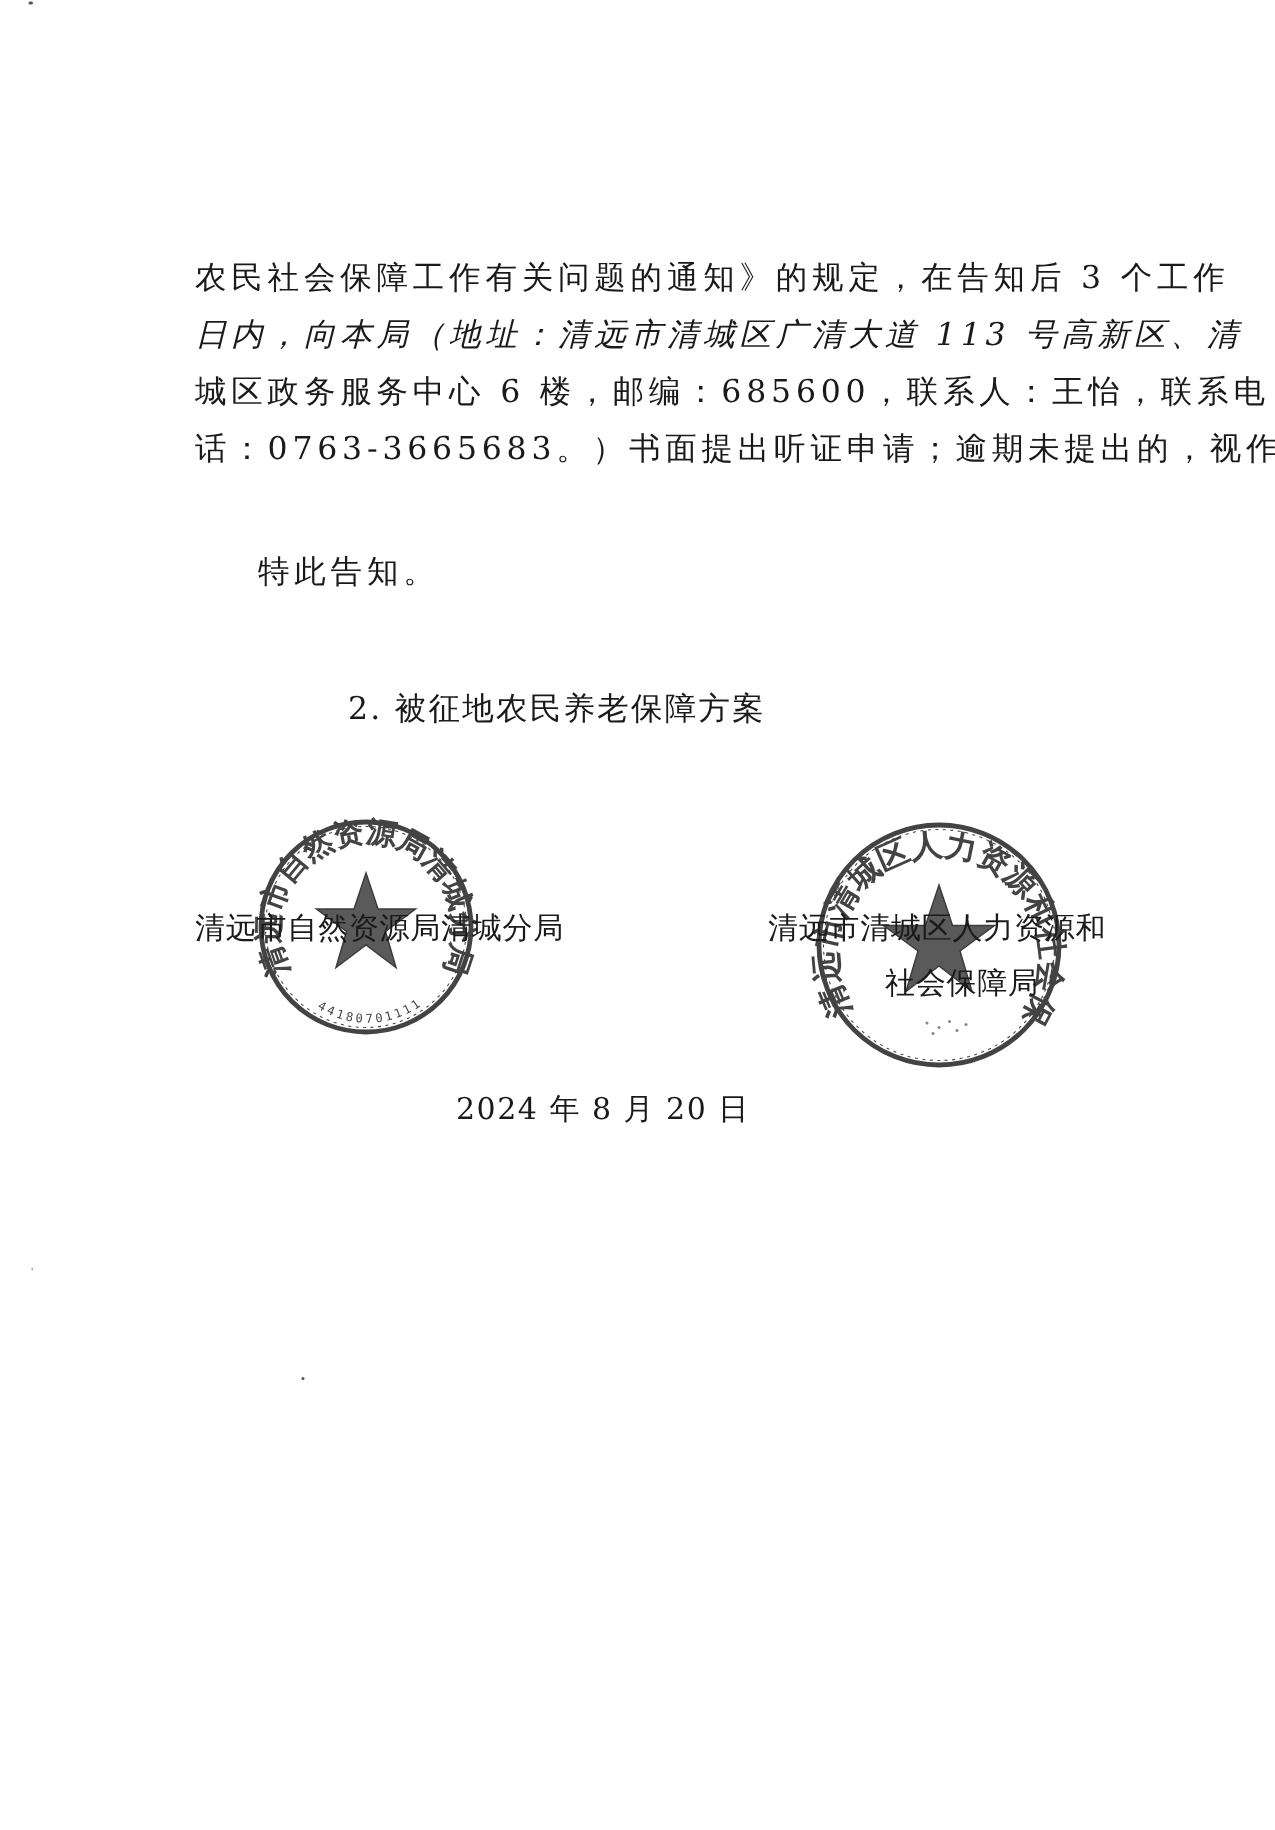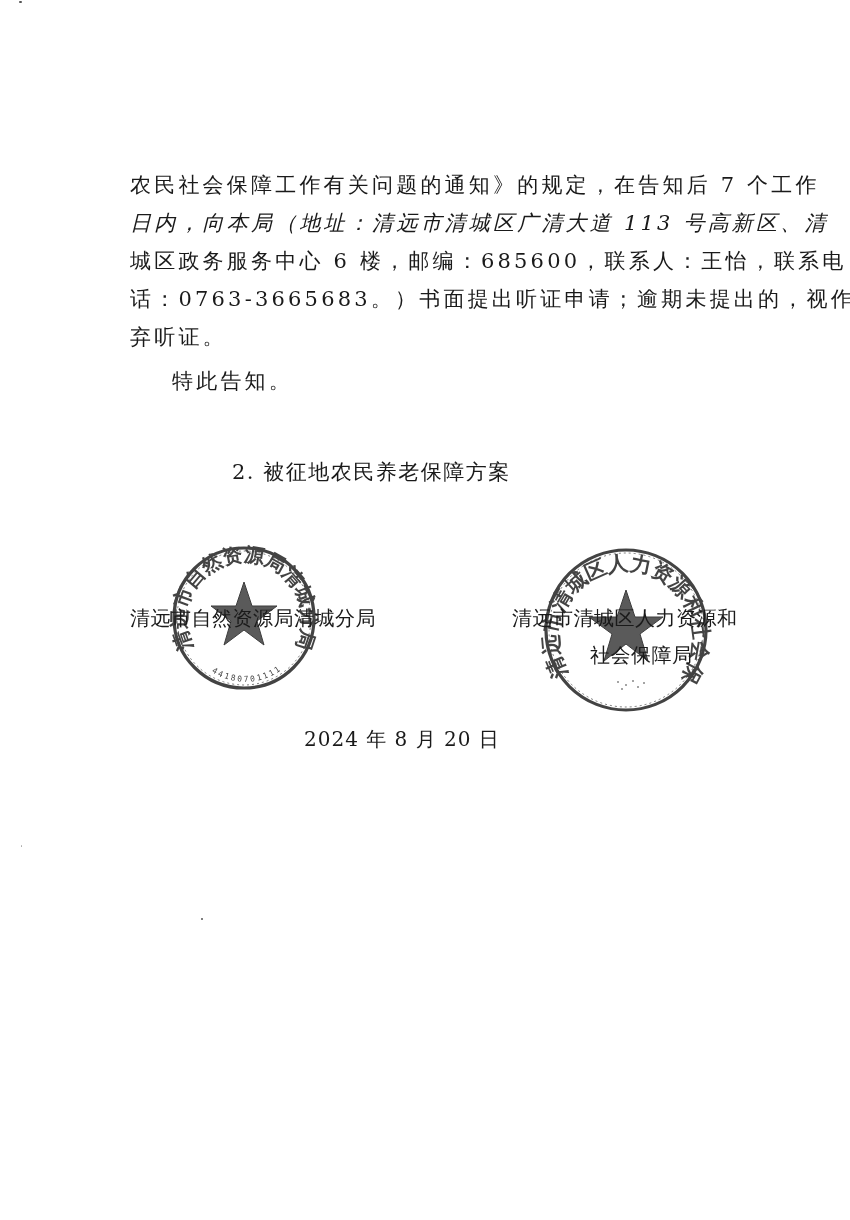--- a/index.html
+++ b/index.html
@@ -62,25 +62,24 @@
       position: absolute;
       background: #555;
       border-radius: 1px;
     }
   </style>
 </head>
 <body>
 
 <div class="page">
 
-  <div class="line body-line" style="top:172px;">农民社会保障工作有关问题的通知》的规定，在告知后 7 个工作</div>
+  <div class="line body-line" style="top:172px;">农民社会保障工作有关问题的通知》的规定，在告知后 3 个工作</div>
   <div class="line body-line" style="top:210px;font-style:italic;">日内，向本局（地址：清远市清城区广清大道 113 号高新区、清</div>
   <div class="line body-line" style="top:248px;">城区政务服务中心 6 楼，邮编：685600，联系人：王怡，联系电</div>
   <div class="line body-line" style="top:286px;">话：0763-3665683。）书面提出听证申请；逾期未提出的，视作放</div>
-  <div class="line short-line" style="top:324px;">弃听证。</div>
 
   <div class="line short-line indent" style="top:368px;">特此告知。</div>
 
   <div class="line short-line attach2" style="top:459px; letter-spacing:1.5px;">2. 被征地农民养老保障方案</div>
 
   <svg class="stamp" style="left:168px; top:540px;" width="152" height="160" viewBox="0 0 152 160">
     <defs>
       <path id="ringL" d="M 28 112 A 58 58 0 1 1 124 112" fill="none"></path>
       <path id="codeL" d="M 38 128 A 62 62 0 0 0 116 128" fill="none"></path>
     </defs>

